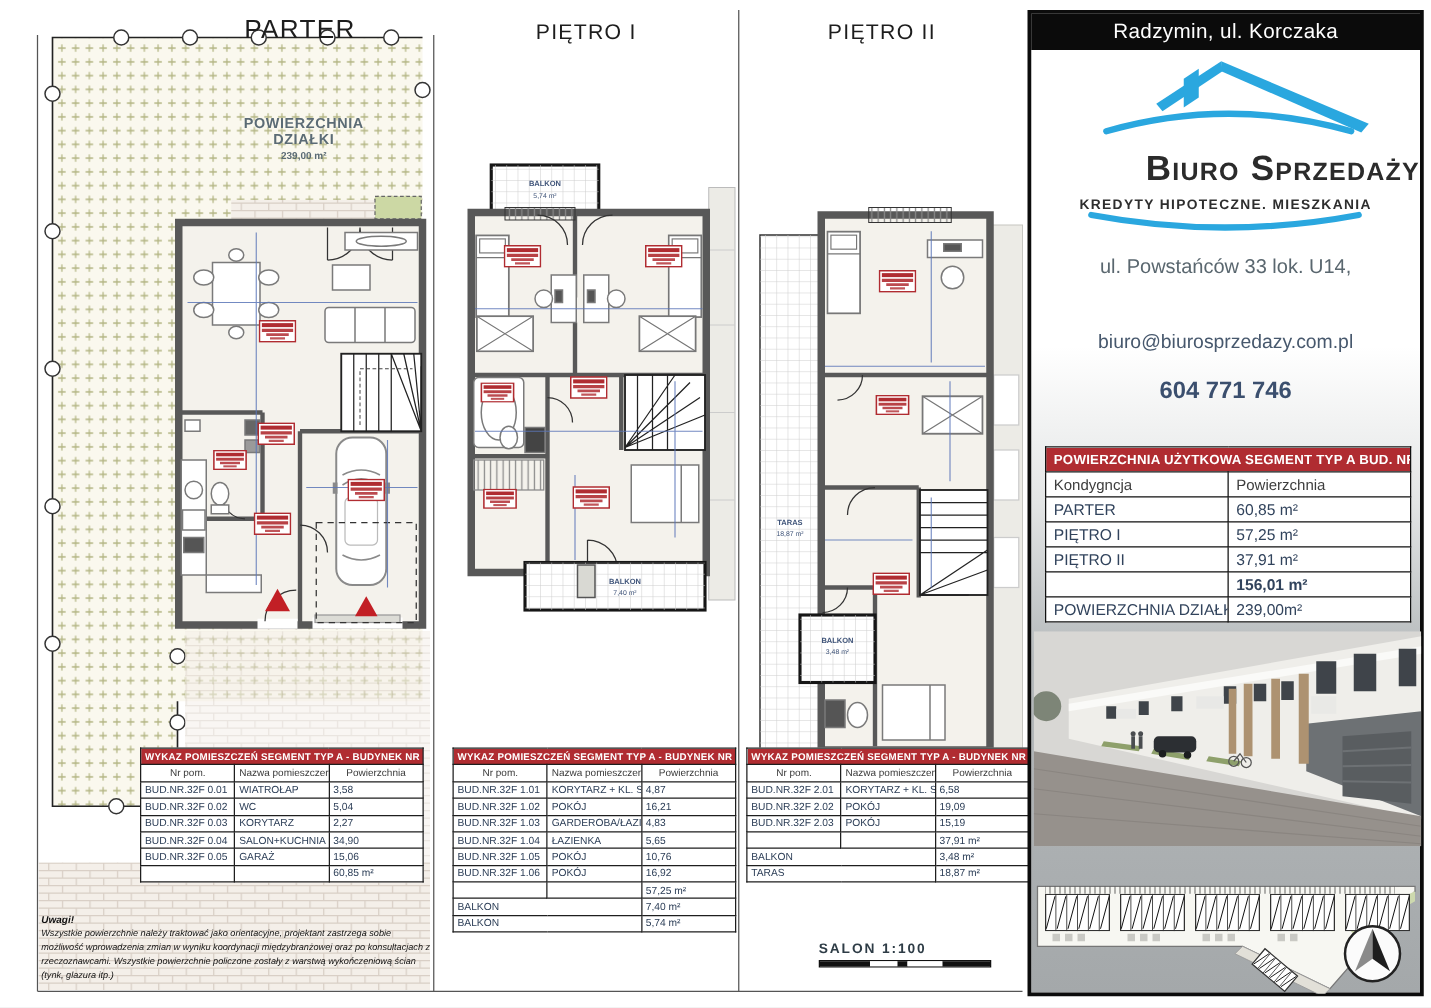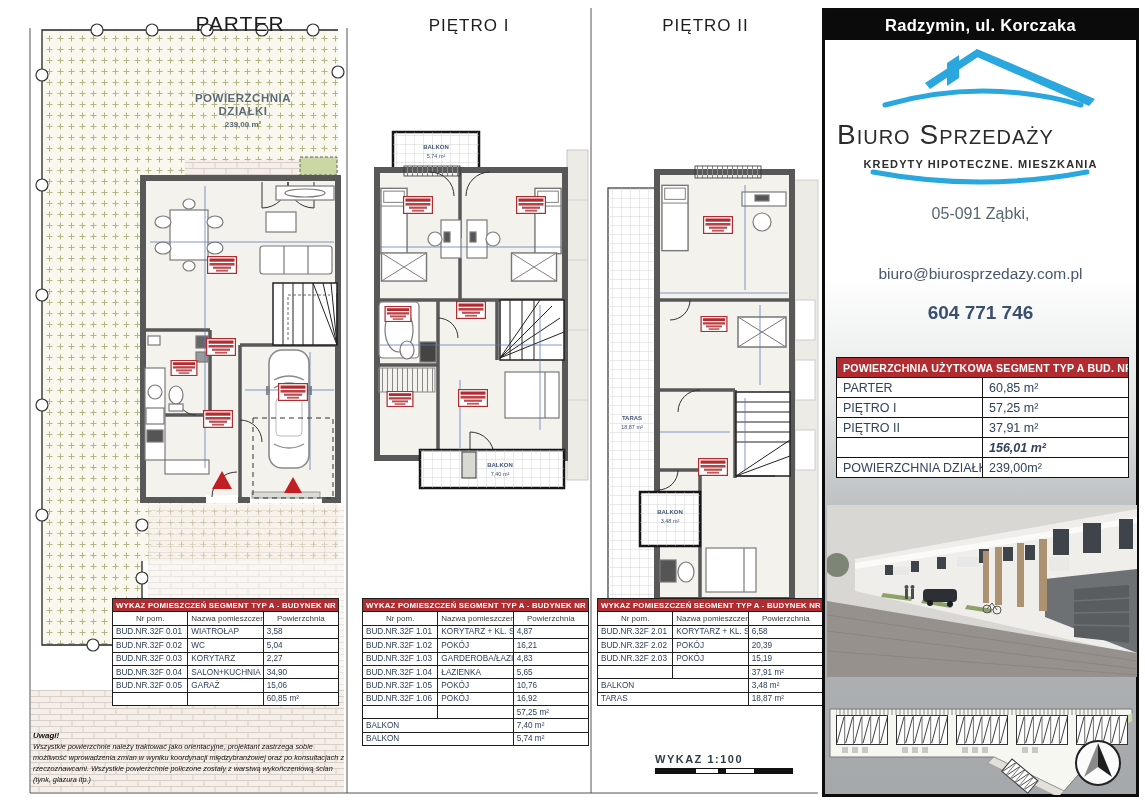--- a/index.html
+++ b/index.html
@@ -28,40 +28,40 @@
   .scale-bar{margin-top:3px;height:6px;border:1px solid #111;display:flex;width:138px;box-sizing:border-box;}
   .scale-bar span{height:100%;}
   
   .notes{left:33px;top:731px;width:314px;font-style:italic;color:#111;}
   .notes .nt{font-size:8px;font-weight:bold;margin-bottom:2px;}
   .notes .nb{font-size:7.3px;line-height:1.5;}
   
   .sidebar{left:822px;top:8px;width:317px;height:789px;border:3px solid #0c0c0c;box-sizing:border-box;
      background:linear-gradient(180deg,#ffffff 0%,#ffffff 34%,#e3e5e5 50%,#b5b9bb 66%,#a4a8aa 100%);}
   .loc-header{position:absolute;top:0;left:0;right:0;height:29px;background:#0b0b0b;color:#fff;
-     font-size:16.5px;font-weight:bold;text-align:center;line-height:29px;letter-spacing:.3px;}
+     font-size:16.5px;font-weight:normal;text-align:center;line-height:29px;letter-spacing:.3px;}
   .logo-svg{position:absolute;top:34px;left:30px;}
-  .logo-name{position:absolute;top:108px;left:0;right:0;text-align:left;font-variant:small-caps;
-     font-weight:400;font-size:28px;color:#2b2b2b;letter-spacing:1px;margin-left:12px;}
+  .logo-name{position:absolute;top:108px;left:0;right:0;text-align:right;font-variant:small-caps;
+     font-weight:700;font-size:28px;color:#2b2b2b;letter-spacing:1px;margin-left:12px;}
   .logo-tagline{position:absolute;top:147px;left:0;right:0;text-align:center;font-size:11px;
      font-weight:bold;color:#2e2e2e;letter-spacing:1.1px;}
   .logo-swoosh{position:absolute;top:157px;left:40px;}
   .addr{position:absolute;top:192px;left:0;right:0;text-align:center;font-size:16px;color:#5a676f;line-height:1.35;}
   .contact{position:absolute;top:254px;left:0;right:0;text-align:center;}
   .email{font-size:15.5px;color:#47586d;margin-bottom:19px;}
   .phone{font-size:19px;font-weight:bold;color:#3b4f6e;}
   .web{font-size:16.5px;font-weight:bold;color:#3b4f6e;}
   table.area{position:absolute;top:346px;left:11px;width:293px;border-collapse:collapse;background:#fff;
      font-size:12.5px;color:#31435c;table-layout:fixed;}
   table.area td{border:1.5px solid #111;padding:2px 6px;height:15px;white-space:nowrap;overflow:hidden;}
   table.area .tr-hdr td{background:#b02c31;color:#fff;font-weight:bold;font-size:10.6px;
      text-align:left;letter-spacing:.2px;}
   table.area .tr-cols td{color:#3d3d3d;font-size:12px;}
   table.area .c1{width:86px;}
-  table.area td.bold{font-weight:bold;font-style:italic;}
+  table.area td.bold{font-weight:bold;}
   .photo{position:absolute;top:494px;left:2px;}
   .band{position:absolute;top:666px;left:0;right:0;height:22px;background:#4a4a4a;color:#fff;
      font-size:11.5px;font-weight:bold;line-height:22px;padding-left:9px;letter-spacing:.4px;box-sizing:border-box;}
   .siteplan{position:absolute;top:690px;left:1px;}
   
   .plan-label{font:600 6px "Liberation Sans",sans-serif;fill:#40557a;text-anchor:middle;}
   .plan-sub{font:5.5px "Liberation Sans",sans-serif;fill:#40557a;text-anchor:middle;}
   .plot-label{font:700 11.5px "Liberation Sans",sans-serif;fill:#5b6b75;text-anchor:middle;letter-spacing:.5px;}
   .plot-sub{font:700 8px "Liberation Sans",sans-serif;fill:#5b6b75;text-anchor:middle;}
 </style>
@@ -443,21 +443,21 @@
           <td class="c2">Powierzchnia</td>
         </tr>
         <tr>
           <td class="c0">BUD.NR.32F 2.01</td>
           <td class="c1">KORYTARZ + KL. SCH.</td>
           <td class="c2">6,58</td>
         </tr>
         <tr>
           <td class="c0">BUD.NR.32F 2.02</td>
           <td class="c1">POKÓJ</td>
-          <td class="c2">20,39</td>
+          <td class="c2">19,09</td>
         </tr>
         <tr>
           <td class="c0">BUD.NR.32F 2.03</td>
           <td class="c1">POKÓJ</td>
           <td class="c2">15,19</td>
         </tr>
         <tr>
           <td class="c0"></td>
           <td class="c1"></td>
           <td class="c2">37,91 m²</td>
@@ -467,21 +467,21 @@
           <td class="c2">3,48 m²</td>
         </tr>
         <tr>
           <td class="c0" colspan="2">TARAS</td>
           <td class="c2">18,87 m²</td>
         </tr>
       </tbody>
     </table>
 
   <div class="abs scale-block">
-    <div class="scale-text">WYKAZ 1:100</div>
+    <div class="scale-text">SALON 1:100</div>
     <div class="scale-bar">
       <span style="width:40px;background:#111;"></span>
         <span style="width:22px;background:#fff;"></span>
       <span style="width:8px;background:#111;"></span>
         <span style="width:28px;background:#fff;"></span>
       <span style="width:38px;background:#111;"></span>
     </div>
   </div>
 
   <div class="abs notes">
@@ -500,32 +500,36 @@
       </g>
       <path d="M30,60 Q128,32 226,60" stroke="#2aa7df" stroke-width="5" fill="none" stroke-linecap="round"></path>
     </svg>
     <div class="logo-name">Biuro Sprzedaży</div>
     <div class="logo-tagline">KREDYTY HIPOTECZNE. MIESZKANIA</div>
     <svg class="logo-swoosh" width="230" height="20" viewBox="0 0 230 20">
       <path d="M8,4 Q115,24 222,4" stroke="#2aa7df" stroke-width="5" fill="none" stroke-linecap="round"></path>
     </svg>
 
     <div class="addr">
-      <div>05-091 Ząbki,</div>
+      <div>ul. Powstańców 33 lok. U14,</div>
     </div>
 
     <div class="contact">
       <div class="email">biuro@biurosprzedazy.com.pl</div>
       <div class="phone">604 771 746</div>
     </div>
 
     <table class="area">
         <tbody>
           <tr class="tr-hdr">
             <td class="" colspan="2">POWIERZCHNIA UŻYTKOWA SEGMENT TYP A BUD. NR 32F</td>
+          </tr>
+          <tr class="tr-cols">
+            <td class="c0">Kondygncja</td>
+            <td class="c1">Powierzchnia</td>
           </tr>
           <tr>
             <td class="c0">PARTER</td>
             <td class="c1">60,85 m²</td>
           </tr>
           <tr>
             <td class="c0">PIĘTRO I</td>
             <td class="c1">57,25 m²</td>
           </tr>
           <tr>

